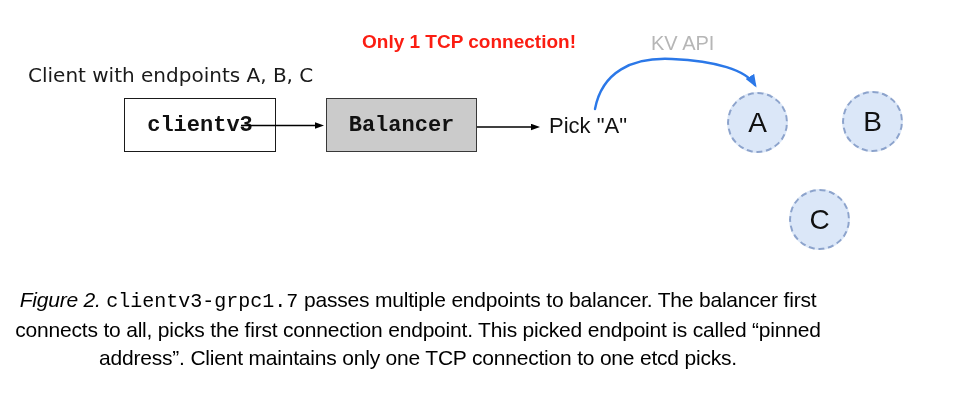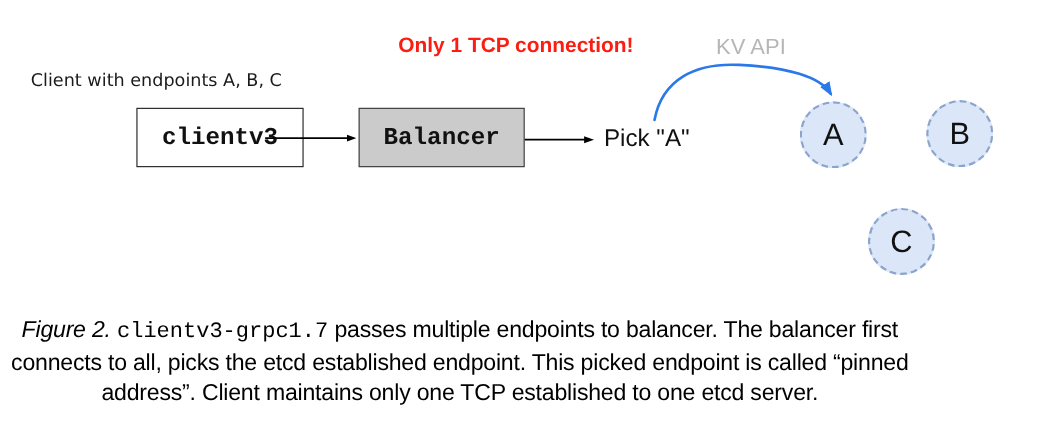--- a/index.html
+++ b/index.html
@@ -19,21 +19,21 @@
     white-space:nowrap;
   }
   .kv-api{
     left:651px;top:32px;
     font-size:20px;color:#b6b6b6;
     white-space:nowrap;
   }
   .client-label{
     left:28px;top:63px;
     font-family:"DejaVu Sans",sans-serif;
-    font-size:16px;color:#1a1a1a;
+    font-size:20px;color:#1a1a1a;
     white-space:nowrap;
     text-align:right;
   }
   .node-box{
     display:flex;align-items:center;justify-content:center;
     font-family:"Liberation Mono","DejaVu Sans Mono",monospace;
     font-weight:bold;font-size:22px;
     box-sizing:border-box;
   }
   .clientv3-box{
@@ -113,17 +113,17 @@
         <path d="M0,0 L13,5 L0,10 Z" fill="#2b78e8"></path>
       </marker>
     </defs>
     <path d="M241,125.5 L316,125.5" stroke="#000" stroke-width="1.6" fill="none" marker-end="url(#arrow-black)"></path>
     <path d="M477,127 L532,127" stroke="#000" stroke-width="1.6" fill="none" marker-end="url(#arrow-black)"></path>
     <path d="M595,109 C602,72 632,57 672,59 C716,61 746,70 755,85" stroke="#2b78e8" stroke-width="2.4" fill="none" stroke-linecap="round" marker-end="url(#arrow-blue)"></path>
   </svg>
 
   <div class="abs caption">
     <div class="line"><span class="fig-label">Figure 2. </span><span class="code">clientv3-grpc1.7</span><span> passes multiple endpoints to balancer. The balancer first</span></div>
-    <div class="line">connects to all, picks the etcd established endpoint. This picked endpoint is called “pinned</div>
-    <div class="line">address”. Client maintains only one TCP established to one etcd server.</div>
+    <div class="line">connects to all, picks the first connection endpoint. This picked endpoint is called “pinned</div>
+    <div class="line">address”. Client maintains only one TCP connection to one etcd picks.</div>
   </div>
 
 </div>
 
 </body></html>

